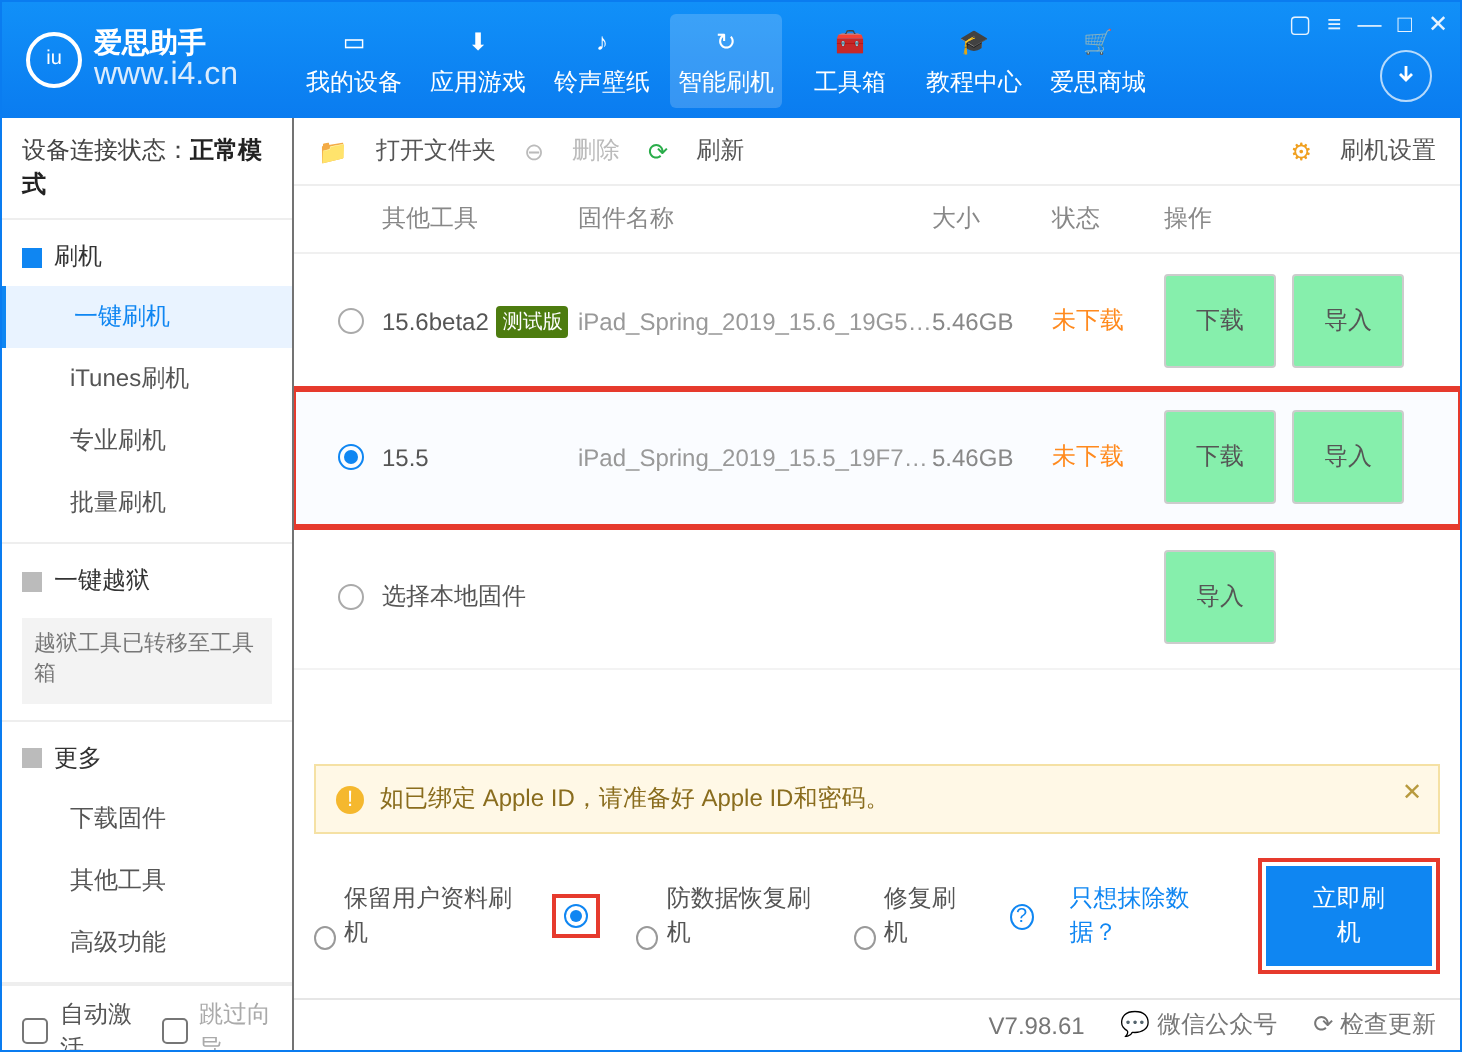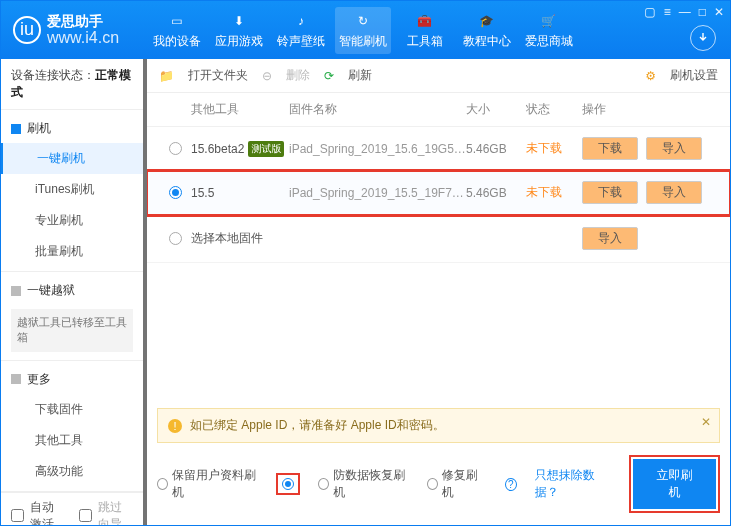--- a/index.html
+++ b/index.html
@@ -1,32 +1,32 @@
 <!DOCTYPE html>
 <html><head>
 <meta charset="utf-8">
 <style>
 *{box-sizing:border-box;margin:0;padding:0;font-family:"Microsoft YaHei",Arial,sans-serif;font-size:12px}
 body{background:#fff}
 .app{width:731px;height:526px;border:1px solid #0a7cf0;display:flex;flex-direction:column;overflow:hidden}
 .titlebar{height:58px;background:linear-gradient(#1190f8,#0a7cf0);display:flex;align-items:center;color:#fff;position:relative}
 .logo-wrap{display:flex;align-items:center;padding:0 12px;gap:6px}
-.logo-icon{width:28px;height:28px;border:2px solid #fff;border-radius:50%;display:flex;align-items:center;justify-content:center;font-weight:normal;font-size:18px}
+.logo-icon{width:28px;height:28px;border:2px solid #fff;border-radius:50%;display:flex;align-items:center;justify-content:center;font-weight:normal;font-size:10px}
 .logo-txt{display:flex;flex-direction:column;line-height:1.1}
 .logo-txt b{font-size:14px}
 .logo-txt small{font-size:16px;opacity:.85}
 .navbar{display:flex;margin-left:18px;gap:6px}
 .nav-item{width:56px;display:flex;flex-direction:column;align-items:center;gap:2px;padding:4px 0;cursor:pointer;font-size:11px}
 .nav-item.active{background:rgba(255,255,255,.18);border-radius:3px}
 .nav-ico{width:20px;height:20px;display:flex;align-items:center;justify-content:center}
 .winbtns{position:absolute;right:6px;top:4px;display:flex;gap:8px;font-size:11px}
 .winbtns span{cursor:pointer;opacity:.9}
 .dl-circle{position:absolute;right:14px;bottom:8px;width:26px;height:26px;border:1.5px solid rgba(255,255,255,.7);border-radius:50%;display:flex;align-items:center;justify-content:center;color:#fff}
 .body{flex:1;display:flex;min-height:0}
-.sidebar{width:146px;border-right:4px solid #737373;display:flex;flex-direction:column}
+.sidebar{width:146px;border-right:1px solid #737373;display:flex;flex-direction:column}
 .devstat{padding:8px 10px;border-bottom:1px solid #eee;color:#444}
 .devstat b{color:#222}
 .side-group{border-bottom:1px solid #eee;padding:4px 0}
 .side-head{display:flex;align-items:center;gap:6px;padding:6px 10px;color:#333}
 .side-head .sq{width:10px;height:10px;background:#0f86f2}
 .side-head .sq.gray{background:#bbb}
 .side-item{padding:7px 10px 7px 34px;color:#555;cursor:pointer}
 .side-item.active{background:#e9f3ff;color:#0f86f2;border-left:2px solid #0f86f2}
 .side-note{background:#f3f3f3;margin:4px 10px;padding:6px;color:#777;font-size:11px;line-height:1.4}
 .side-foot{margin-top:auto;border-top:1px solid #eee}
@@ -53,27 +53,27 @@
 .row.selected .radio span{border-color:#0f86f2}
 .row.selected .radio span:after{content:"";position:absolute;inset:2px;background:#0f86f2;border-radius:50%}
 .row.selected{background:#fafcff}
 .row.hl{outline:3px solid #e63a2d;outline-offset:-1px}
 .ver{width:98px;display:flex;align-items:center;gap:4px}
 .tag{background:#4d7c0f;color:#fff;font-size:10px;padding:1px 3px;border-radius:2px}
 .name{flex:1;color:#999;white-space:nowrap;overflow:hidden;text-overflow:ellipsis}
 .size{width:60px;color:#888}
 .stat{width:56px;color:#ff8a1e}
 .ops{width:136px;display:flex;gap:8px}
-.btn{border:1px solid #ccc;background:#fdba74;padding:2px 0;width:56px;text-align:center;cursor:pointer;color:#555;border-radius:2px}
+.btn{border:1px solid #ccc;background:#86efac;padding:14px 0;width:56px;text-align:center;cursor:pointer;color:#555;border-radius:2px}
 .row-local{padding:12px 12px 12px 12px}
 .alert{margin:6px 10px 0;background:#fff8e6;border:1px solid #f5e1a4;padding:8px 10px;display:flex;align-items:center;gap:8px;color:#8a6d1e;position:relative}
 .alert .x{position:absolute;right:8px;top:6px;color:#b89a3e;cursor:pointer}
 .alert .ii{width:14px;height:14px;border-radius:50%;background:#f5b82e;color:#fff;display:flex;align-items:center;justify-content:center;font-size:11px}
 .flash-opts{display:flex;align-items:center;gap:18px;padding:12px 10px}
-.ro{display:flex;align-items:center;gap:4px;color:#555}
+.ro{display:flex;align-items:flex-end;gap:4px;color:#555}
 .ro .r{width:12px;height:12px;border:1.5px solid #999;border-radius:50%;display:inline-block;position:relative}
 .ro.sel .r{border-color:#0f86f2}
 .ro.sel .r:after{content:"";position:absolute;inset:2px;background:#0f86f2;border-radius:50%}
 .ro-wrap.hl2{border:2px solid #e63a2d;padding:3px 4px}
 .qm{color:#0f86f2;border:1px solid #0f86f2;width:13px;height:13px;border-radius:50%;display:inline-flex;align-items:center;justify-content:center;font-size:10px;margin-left:2px}
 .link{color:#0f86f2;cursor:pointer}
 .primary{background:#0f86f2;color:#fff;border:none;padding:8px 22px;cursor:pointer}
 .primary-wrap{margin-left:auto;border:2px solid #e63a2d;padding:2px}
 .statusbar{height:26px;border-top:1px solid #e6e6e6;display:flex;align-items:center;color:#777;padding:0 12px;gap:18px}
 .statusbar .spacer{flex:1}
@@ -267,15 +267,21 @@
             <span class="ro">
               <span class="r"></span>
               <span>修复刷机</span>
             </span>
           </span>
           <span class="qm">?</span>
           <span class="link">只想抹除数据？</span>
           <span class="primary-wrap"><button class="primary">立即刷机</button></span>
         </div>
 
+      <div class="statusbar">
+        <span class="spacer"></span>
+        <span>V7.98.61</span>
+        <span>💬 <span>微信公众号</span></span>
+        <span>⟳ <span>检查更新</span></span>
+      </div>
     </div>
   </div>
 </div>
 
 </body></html>

